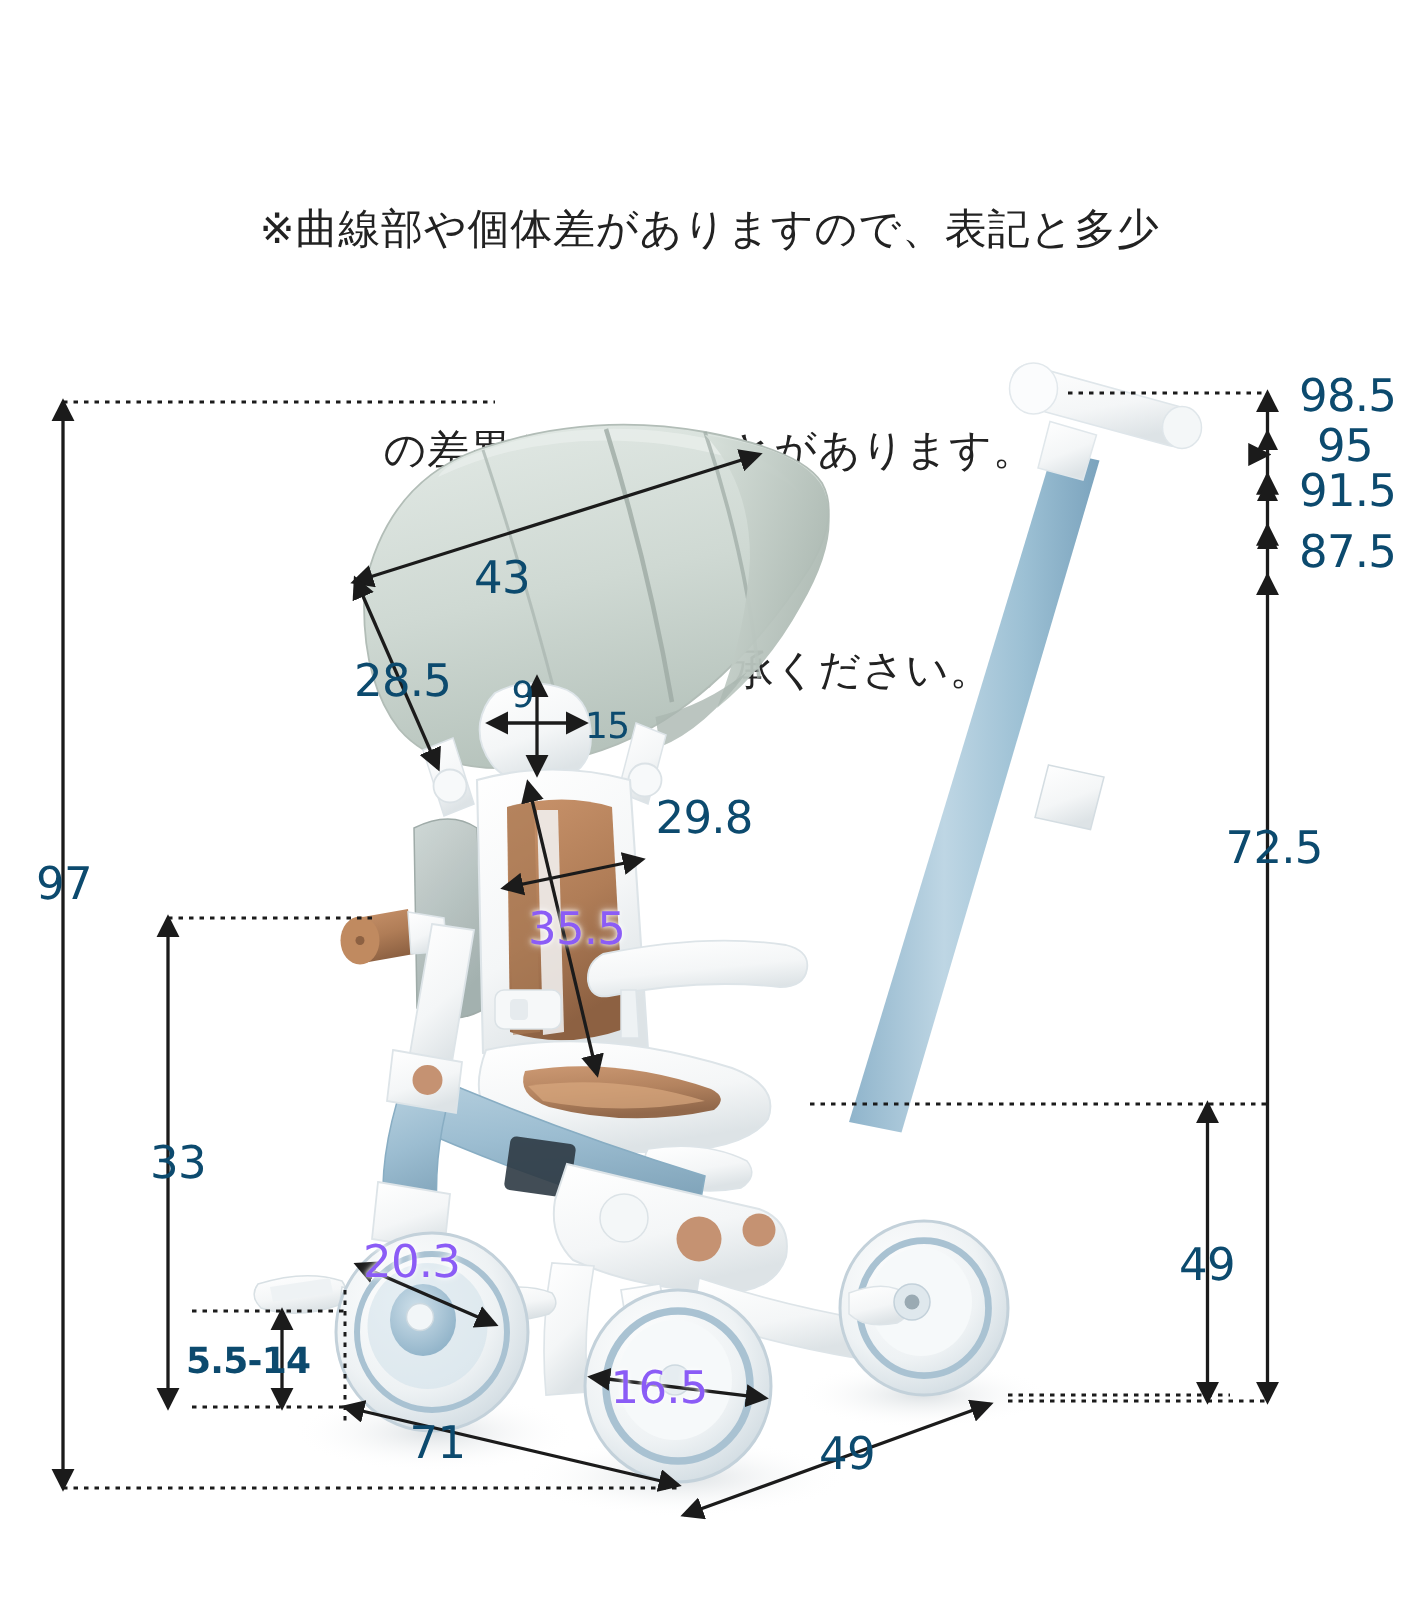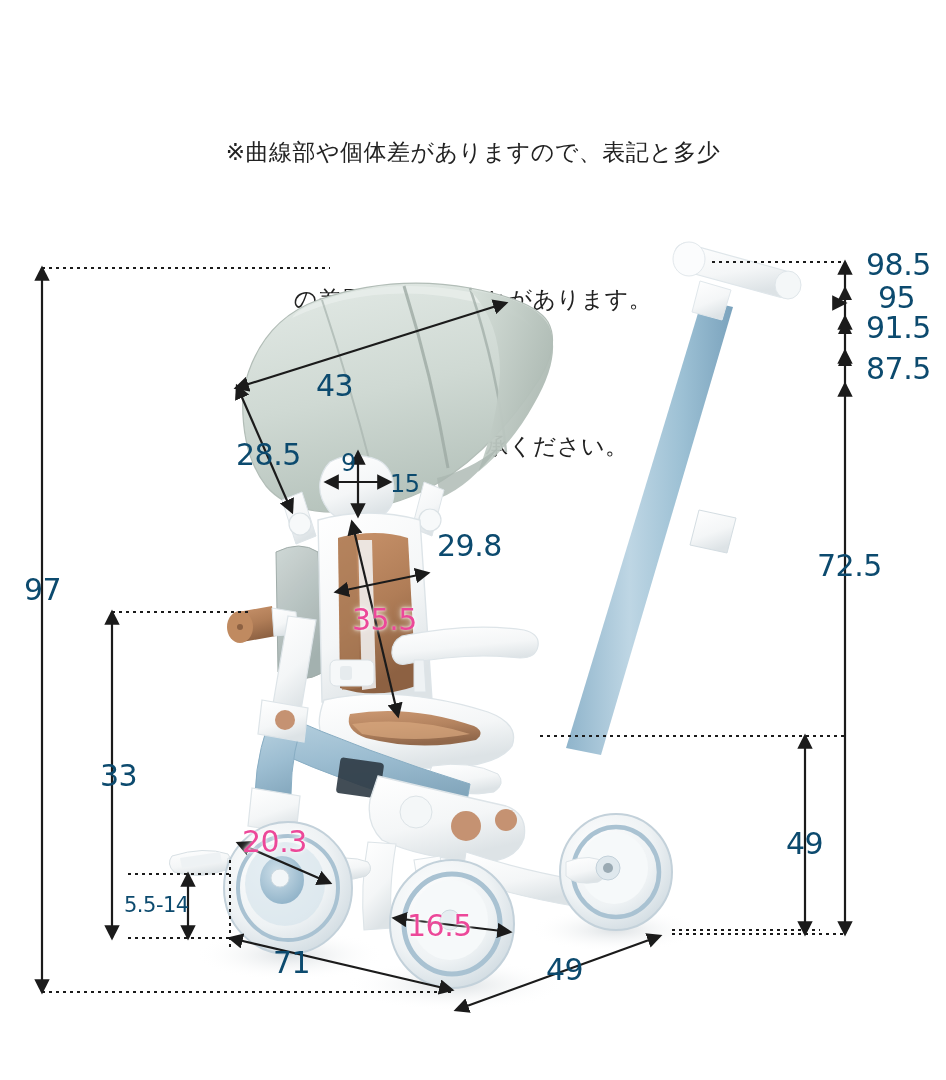--- a/index.html
+++ b/index.html
@@ -20,21 +20,21 @@
     overflow: hidden;
   }
 
   
   .note {
     position: absolute;
     left: 0;
     top: 30px;
     width: 946px;
     text-align: center;
-    font-size: 23px;
+    font-size: 28px;
     line-height: 49px;
     letter-spacing: 0.5px;
     color: #222222;
     font-family: "DejaVu Sans", "Liberation Sans", sans-serif;
     white-space: pre;
   }
   .note-line { display: block; }
 
   
   #diagram {
@@ -62,23 +62,23 @@
   
   .dim-label {
     position: absolute;
     font-family: "DejaVu Sans", "Liberation Sans", sans-serif;
     font-size: 30px;
     color: #0c4a6e;
     white-space: nowrap;
     letter-spacing: -0.5px;
   }
   .dim-label.sm { font-size: 24px; }
-  .dim-label.xs { font-size: 21px; }
+  .dim-label.xs { font-size: 24px; font-weight: bold; }
   .dim-label.shadowed {
-    color: #ec4899;
+    color: #8b5cf6;
     text-shadow: 0 0 3px rgba(255,255,255,0.95), 0 0 6px rgba(255,255,255,0.8);
   }
 </style>
 </head>
 <body>
 
 <div id="page">
 
   <div class="note">
     <span class="note-line">※曲線部や個体差がありますので、表記と多少</span>

